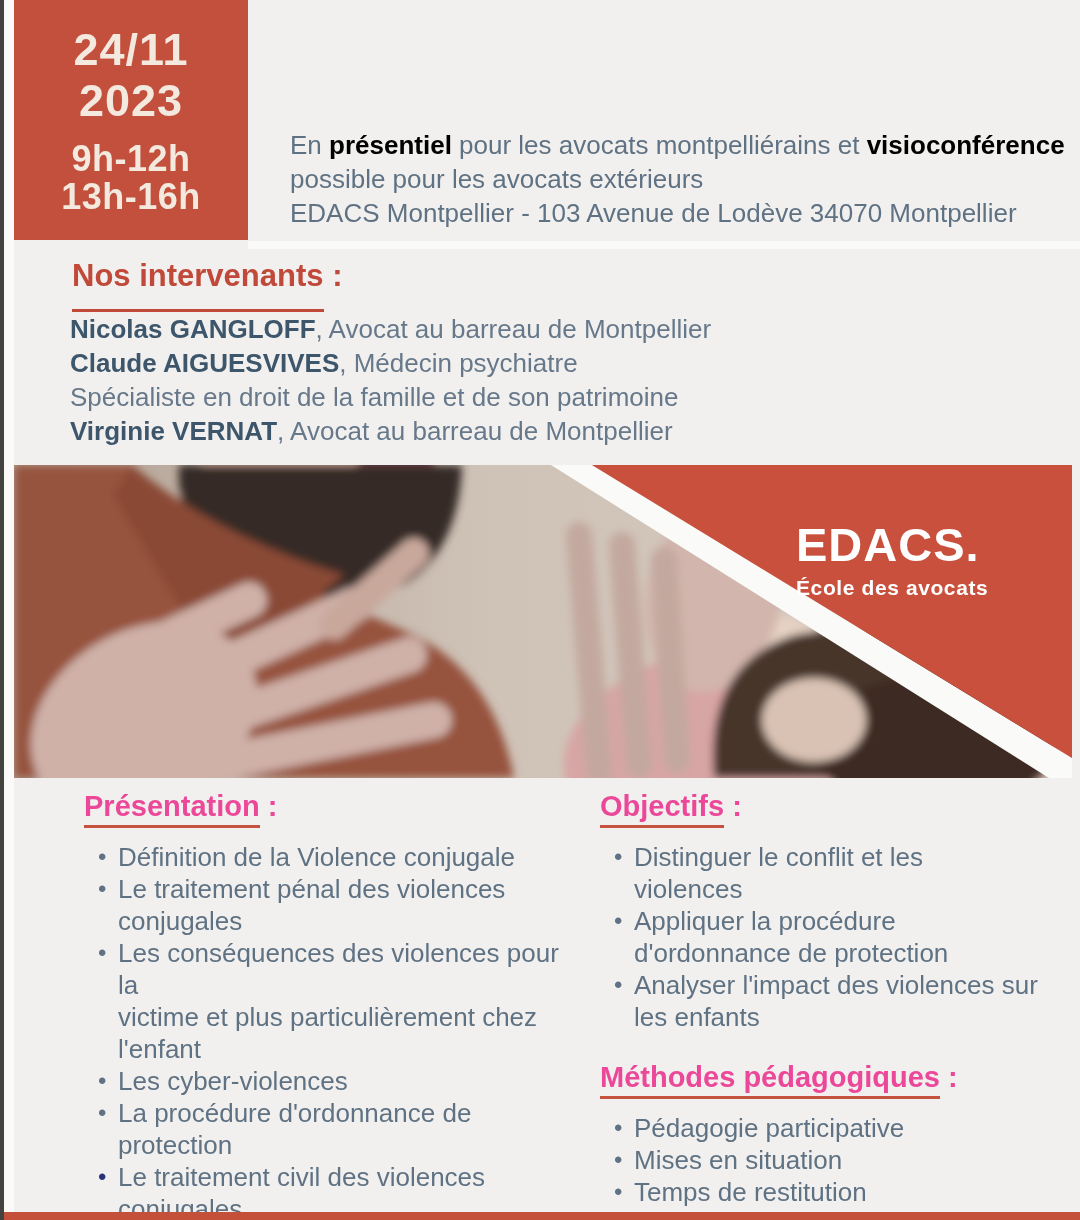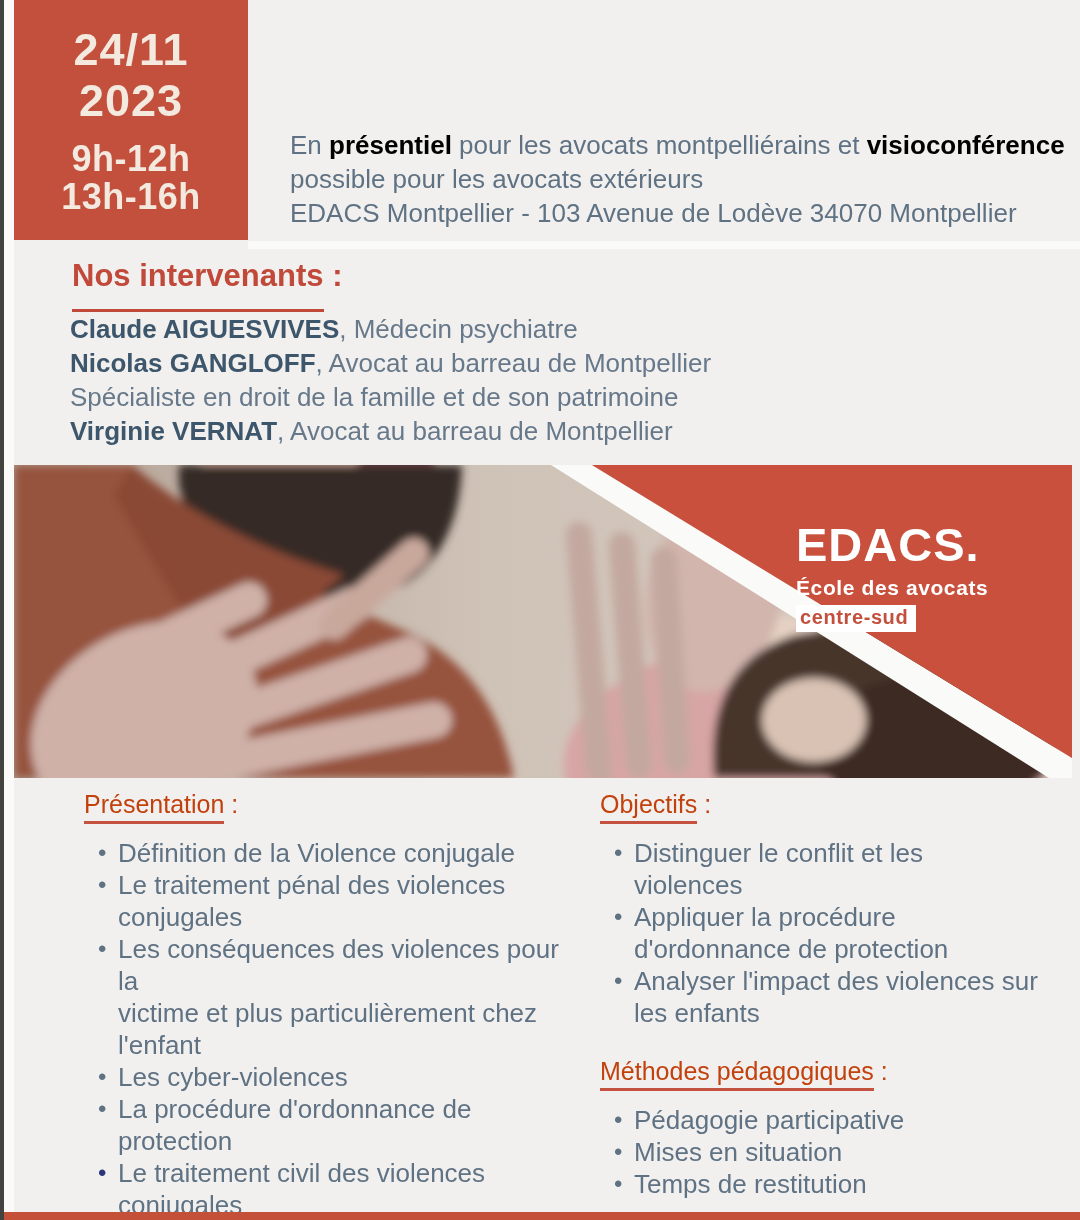--- a/index.html
+++ b/index.html
@@ -32,21 +32,21 @@
   .logo{position:absolute;left:796px;top:496px;color:#ffffff;margin-top:24px;}
   .logo .brand{font-size:47px;font-weight:bold;letter-spacing:1px;line-height:50px;}
   .logo .school{font-size:21px;font-weight:bold;letter-spacing:.6px;margin-top:6px;}
   .logo .chip{display:inline-block;margin-top:5px;background:#ffffff;color:#c3503c;
               font-size:20px;font-weight:bold;letter-spacing:.6px;padding:1px 8px 3px 4px;}
 
   
   .col{position:absolute;color:#5f7284;}
   .col-left{left:84px;top:790px;width:500px;}
   .col-right{left:600px;top:790px;width:460px;}
-  .sec-heading{font-size:25px;font-weight:normal;color:#c2410c;margin:0 0 18px 0;}
+  .sec-heading{font-size:29px;font-weight:bold;color:#ec4899;margin:0 0 18px 0;}
   .sec-heading .u-words{border-bottom:3px solid #c5523f;padding-bottom:3px;}
   .blist{list-style:none;margin:0;padding:0;font-size:26px;line-height:32px;}
   .blist li{display:flex;}
   .blist .dot{width:20px;flex:0 0 20px;margin-left:14px;text-align:left;font-size:24px;color:#5f7284;}
   .blist .dot.navy{color:#2a3579;}
   .blist .bt{white-space:pre-line;flex:1;}
   .m-top{margin-top:28px;}
 
   .bottom-bar{position:absolute;left:4px;top:1212px;width:1076px;height:8px;background:#c4503a;}
 </style>
@@ -74,22 +74,22 @@
     <div><span>En </span><b>présentiel</b><span> pour les avocats montpelliérains et </span><b>visioconférence</b></div>
     <div>possible pour les avocats extérieurs</div>
     <div>EDACS Montpellier - 103 Avenue de Lodève 34070 Montpellier</div>
   </div>
 
   <div class="header-divider"></div>
 
   <div class="intervenants-heading"><span class="u-words">Nos intervenants</span><span> :</span></div>
 
   <div class="intervenants-list">
+    <div><span class="nm">Nicolas GANGLOFF</span><span>, Avocat au barreau de Montpellier</span></div>
     <div><span class="nm">Claude AIGUESVIVES</span><span>, Médecin psychiatre</span></div>
-    <div><span class="nm">Nicolas GANGLOFF</span><span>, Avocat au barreau de Montpellier</span></div>
     <div><span class="nm"></span><span>Spécialiste en droit de la famille et de son patrimoine</span></div>
     <div><span class="nm">Virginie VERNAT</span><span>, Avocat au barreau de Montpellier</span></div>
   </div>
 
   <div class="photo-band">
     <svg width="1058" height="313" viewBox="0 0 1058 313">
       <defs>
         <linearGradient id="wallg" x1="0" y1="0" x2="1" y2="0">
           <stop offset="0" stop-color="#b3a296"></stop>
           <stop offset="0.45" stop-color="#cfc2b7"></stop>
@@ -133,21 +133,20 @@
 
       <polygon points="537,0 578,0 1058,293 1058,313 1035,313" fill="#fafaf8"></polygon>
 
       <polygon points="578,0 1058,0 1058,293" fill="#c9503c"></polygon>
     </svg>
   </div>
 
   <div class="logo">
     <div class="brand">EDACS.</div>
     <div class="school">École des avocats</div>
-    <div><span class="chip">centre-sud</span></div>
   </div>
 
   <div class="col col-left">
     <h2 class="sec-heading"><span class="u-words">Présentation</span><span> :</span></h2>
     <ul class="blist">
       <li>
           <span class="dot">•</span>
           <span class="bt">Définition de la Violence conjugale</span>
         </li>
       <li>

